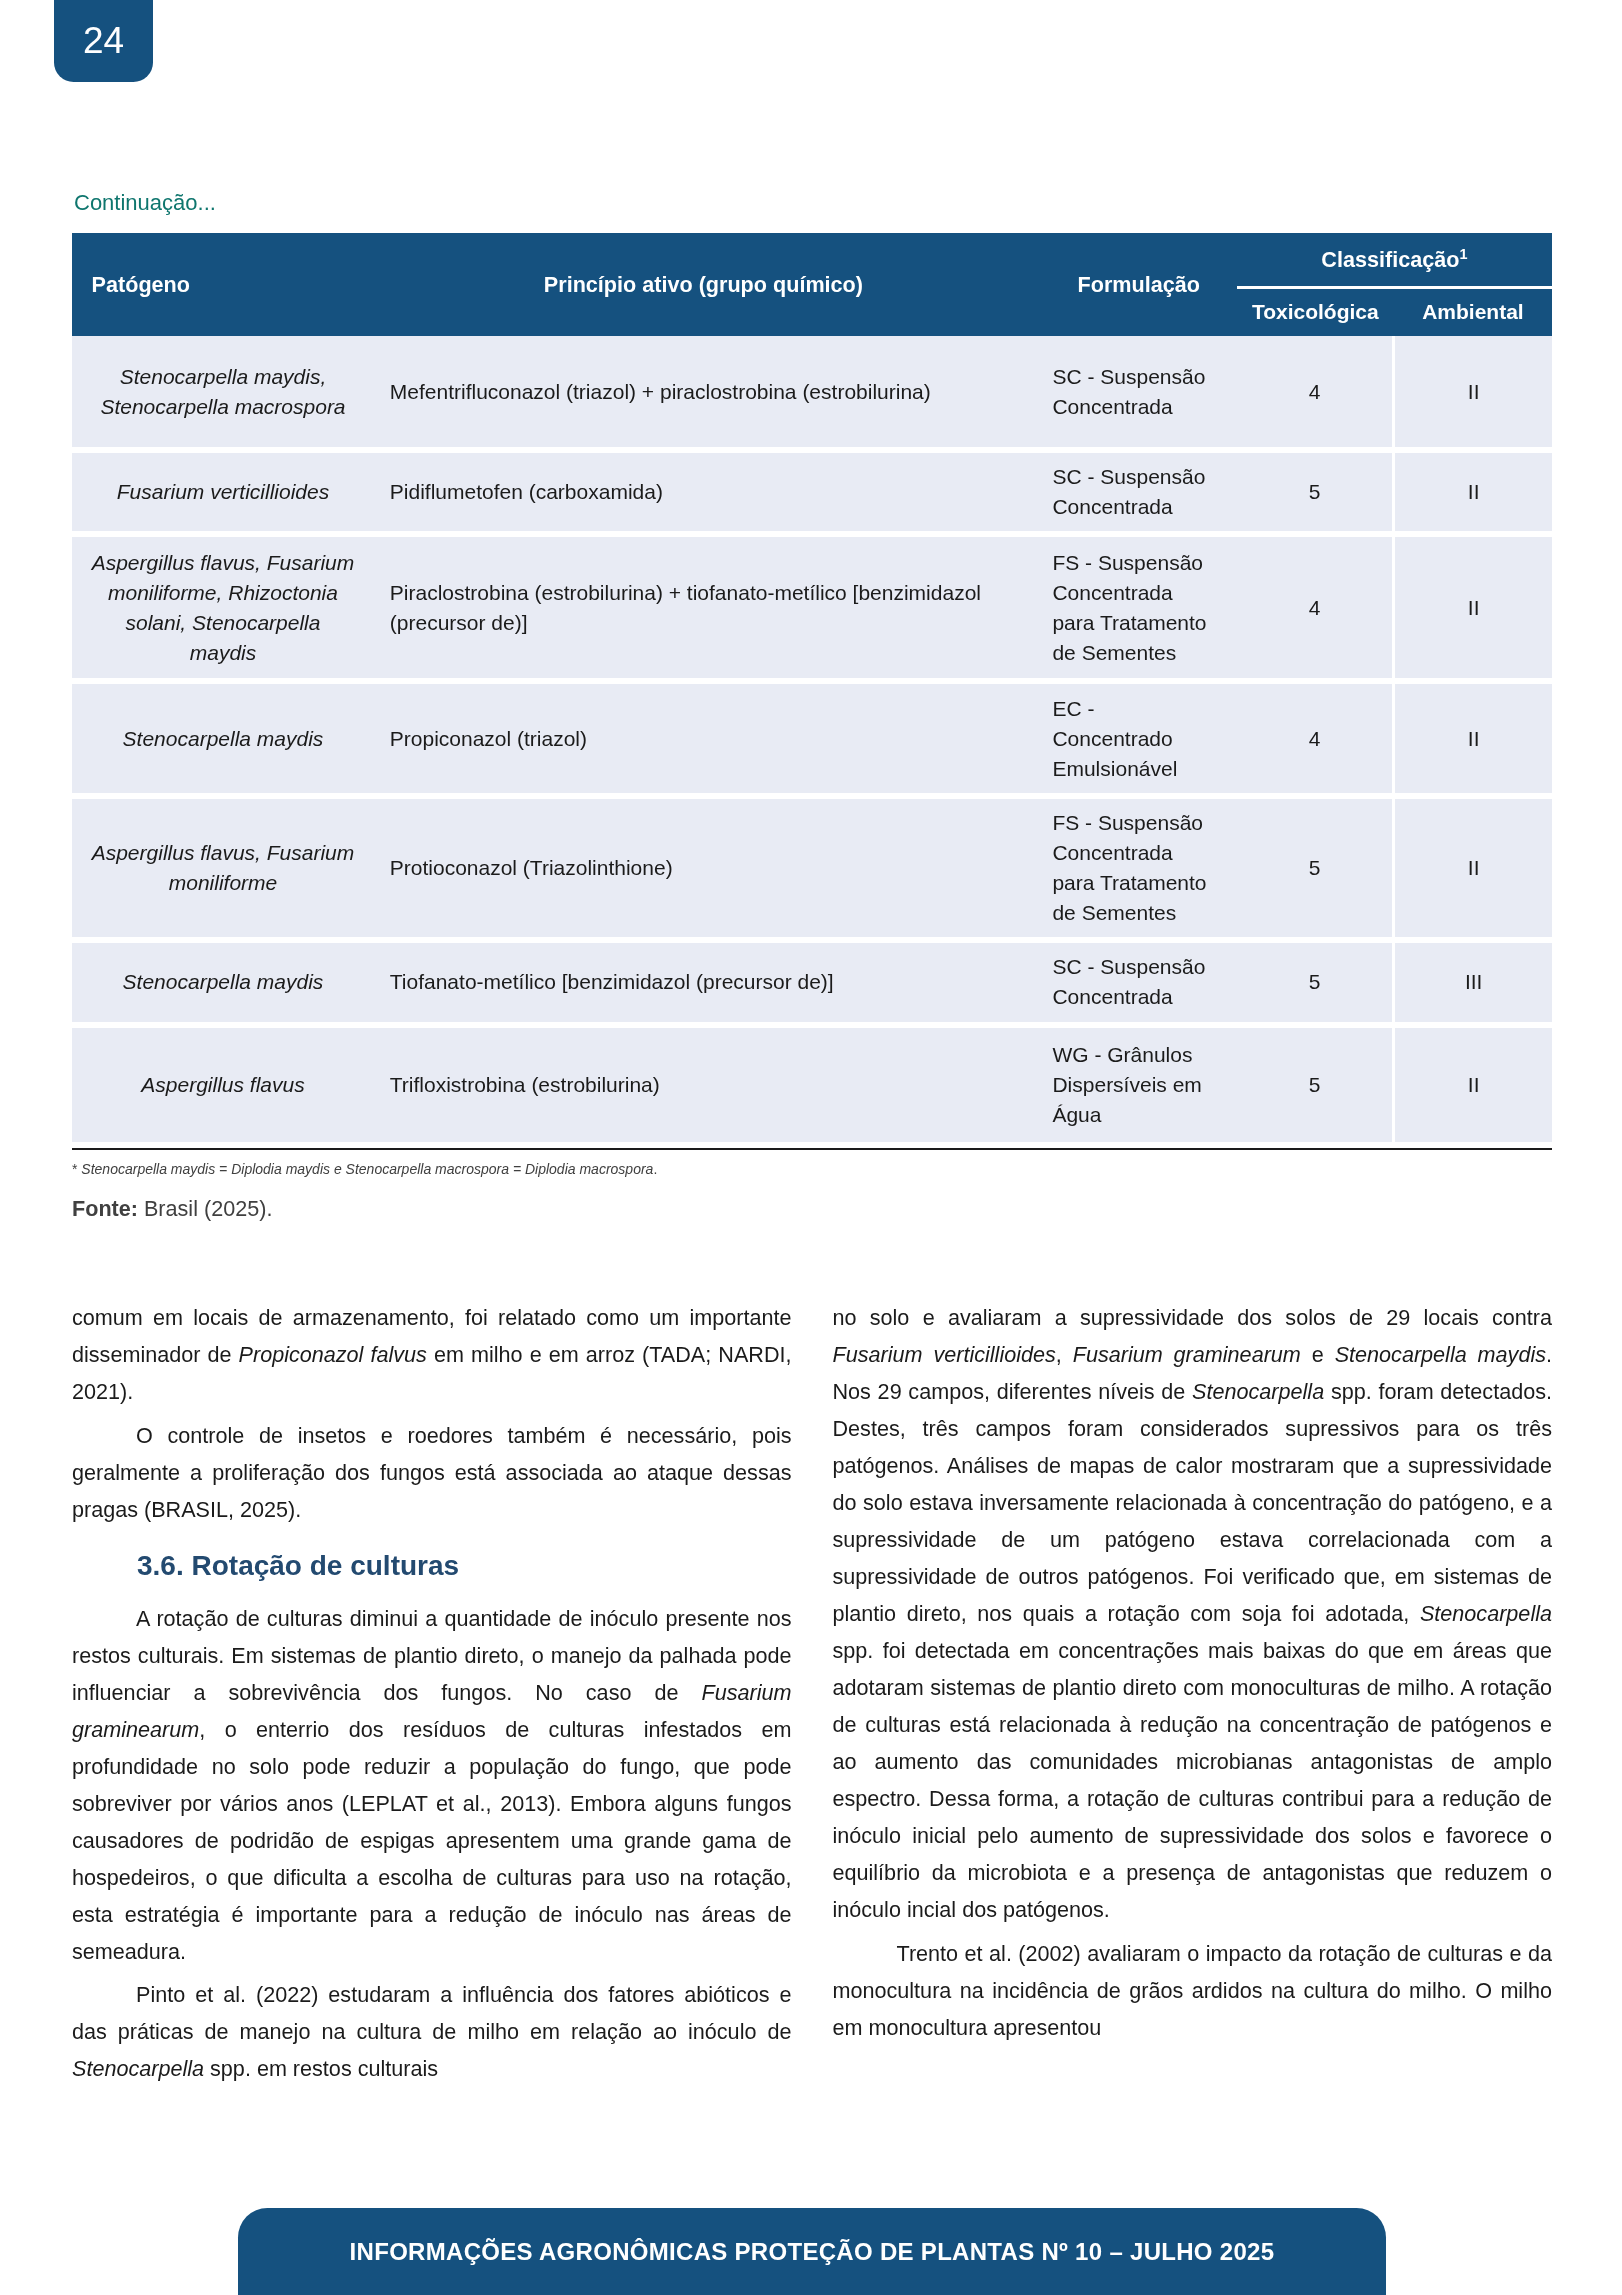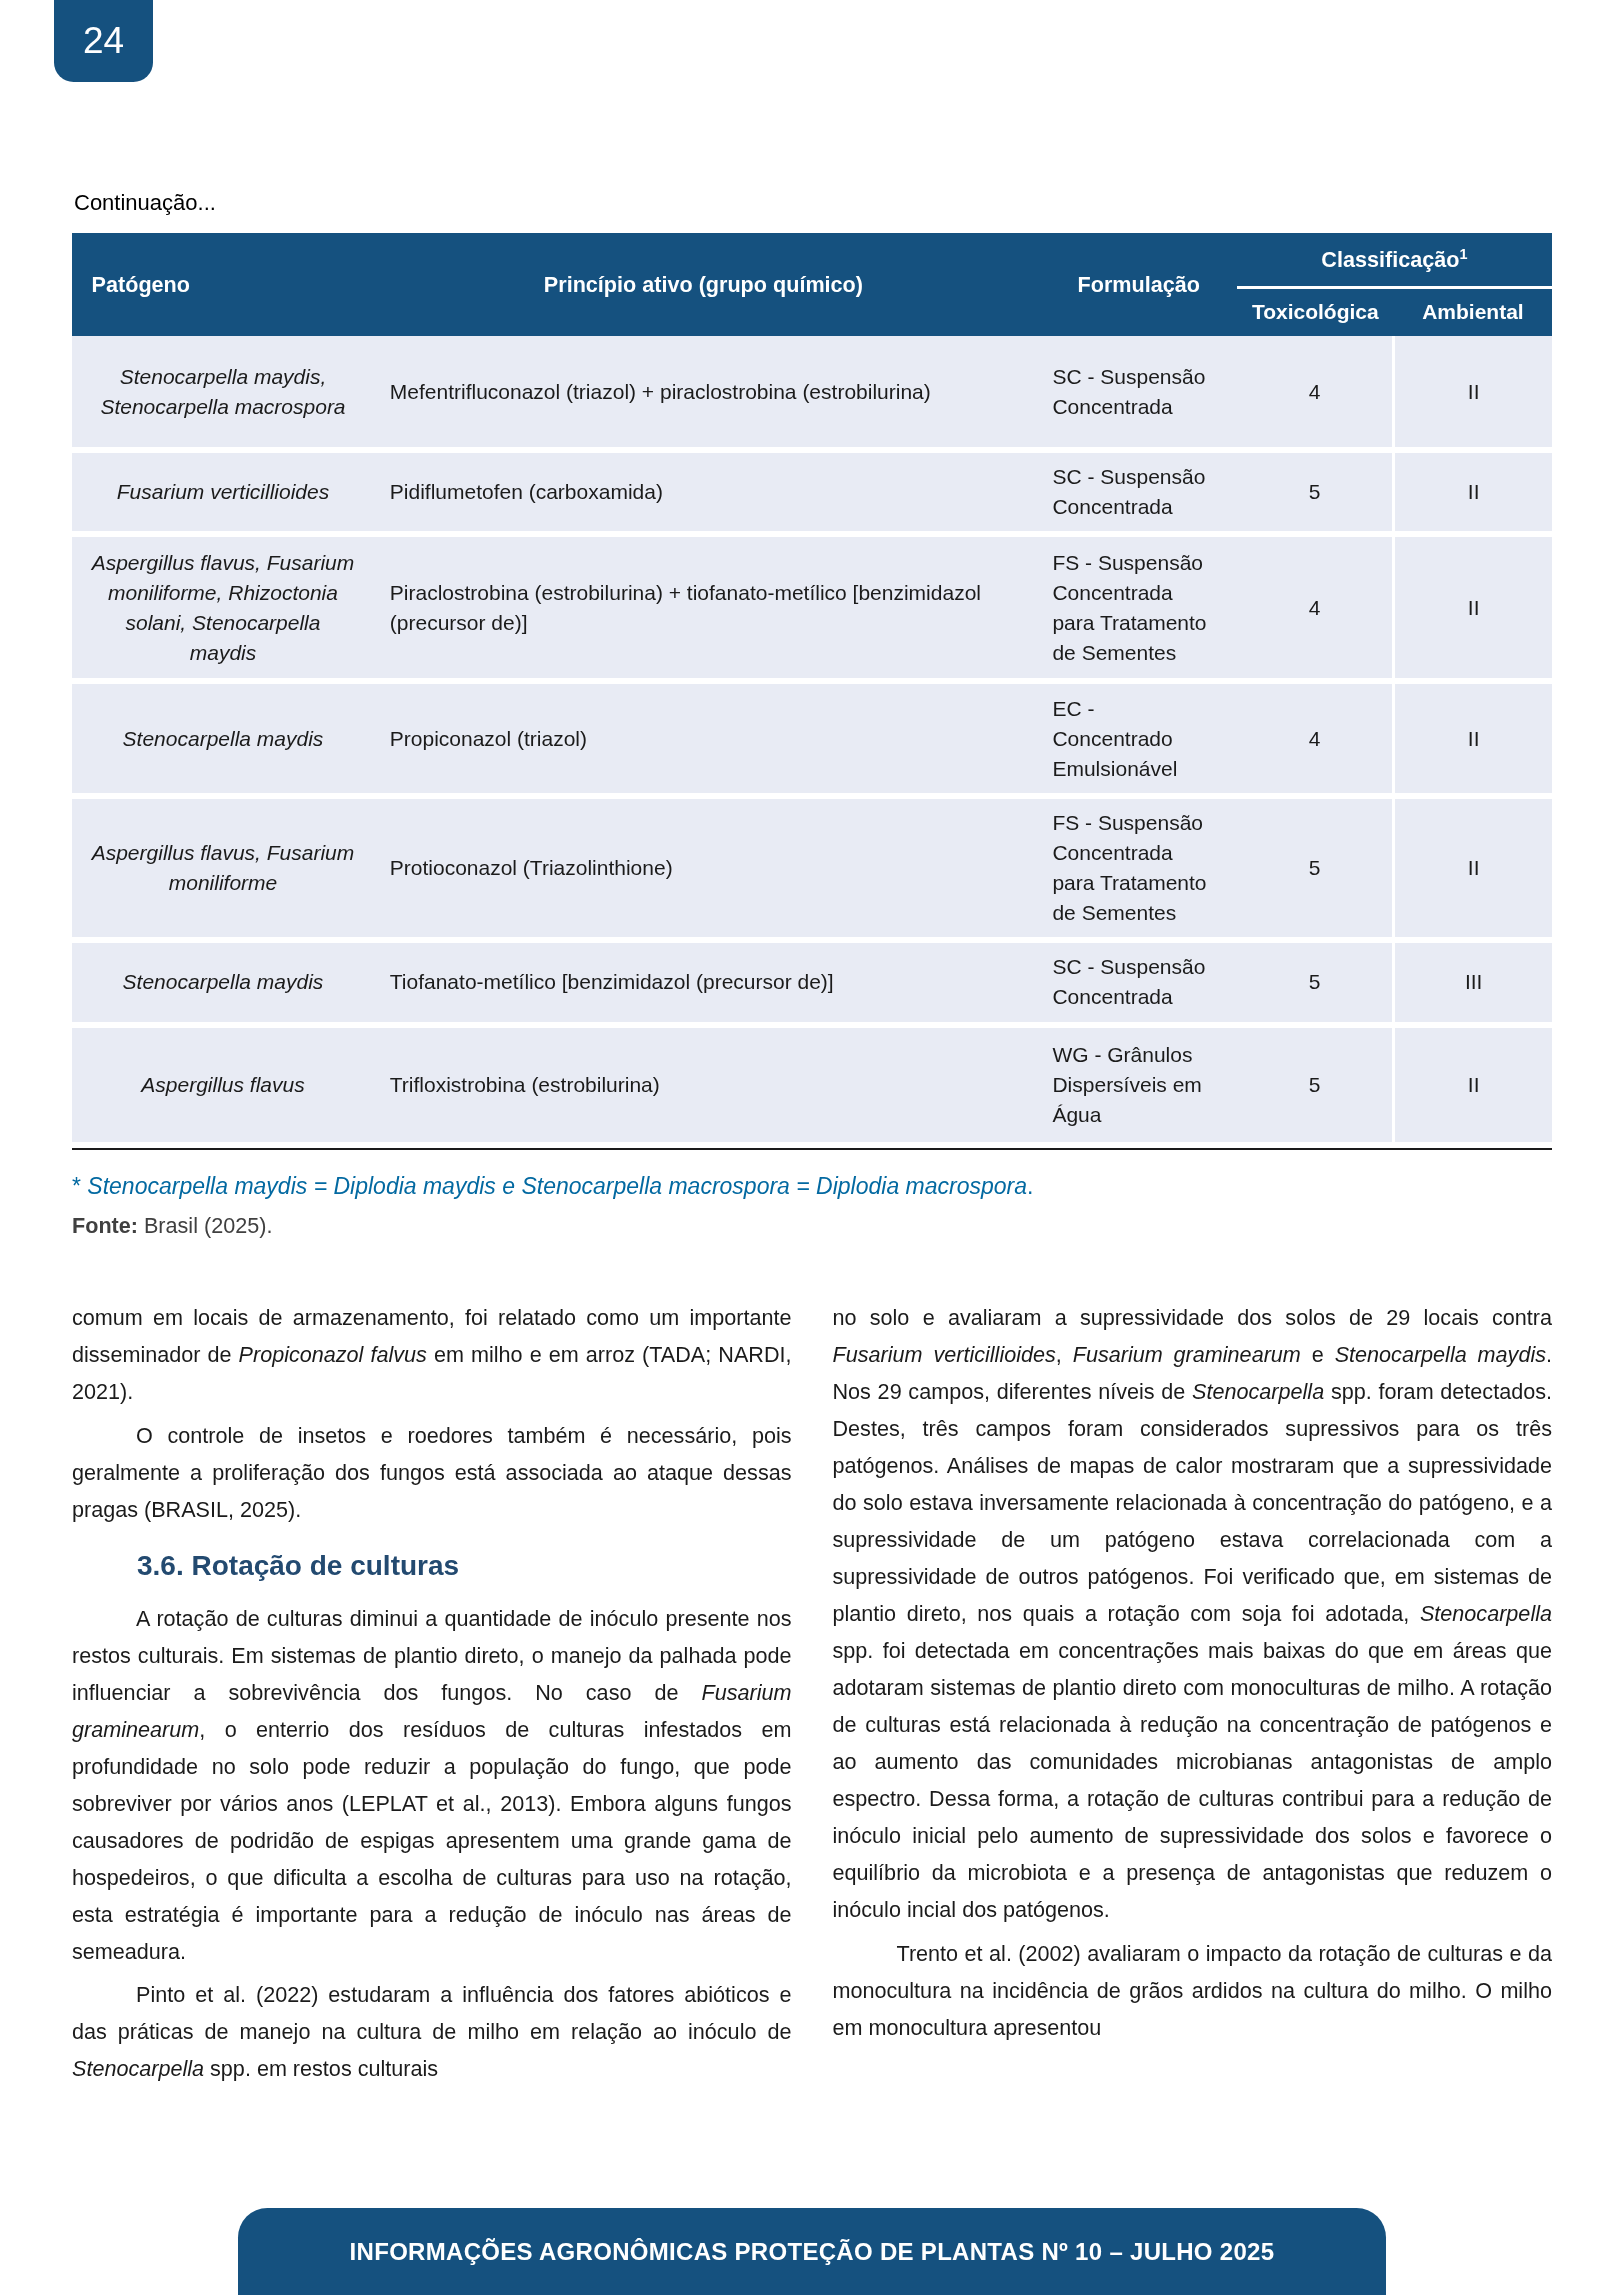--- a/index.html
+++ b/index.html
@@ -19,21 +19,21 @@
     width:99px; height:82px;
     background:#15517F;
     border-radius:0 0 19.6px 19.6px;
     display:flex; align-items:center; justify-content:center;
   }
   .page-badge span { color:#ffffff; font-size:37px; font-weight:400; }
 
   
   .continuation {
     position:absolute; left:74px; top:190px;
-    font-size:22px; color:#000000;
+    font-size:22px; color:#0f766e;
   }
 
   
   .table-zone { position:absolute; left:72px; top:233px; width:1480px; }
   .table-frame { border-bottom:2px solid #1b1b1b; }
   table.pathogens {
     width:100%;
     table-layout:fixed;
     border-collapse:collapse;
     border-bottom:6.5px solid #157E9D;
@@ -71,22 +71,21 @@
   tbody tr:nth-child(1) { height:114px; }
   tbody tr:nth-child(2) { height:75px; }
   tbody tr:nth-child(3) { height:147px; }
   tbody tr:nth-child(4) { height:105px; }
   tbody tr:nth-child(5) { height:140px; }
   tbody tr:nth-child(6) { height:74px; }
   tbody tr:nth-child(7) { height:120px; }
 
   
   .footnote {
-    margin-top:17px;
-    font-size:23px; line-height:39px; color:#0369a1;
+    font-size:14px; line-height:39px; color:#404040;
   }
   .fonte { font-size:21.6px; line-height:39px; color:#404040; }
 
   
   .body-zone {
     position:absolute; left:72px; top:1299px; width:1480px;
     display:flex; gap:41px;
   }
   .bcol { width:720px; }
   .bcol p {

